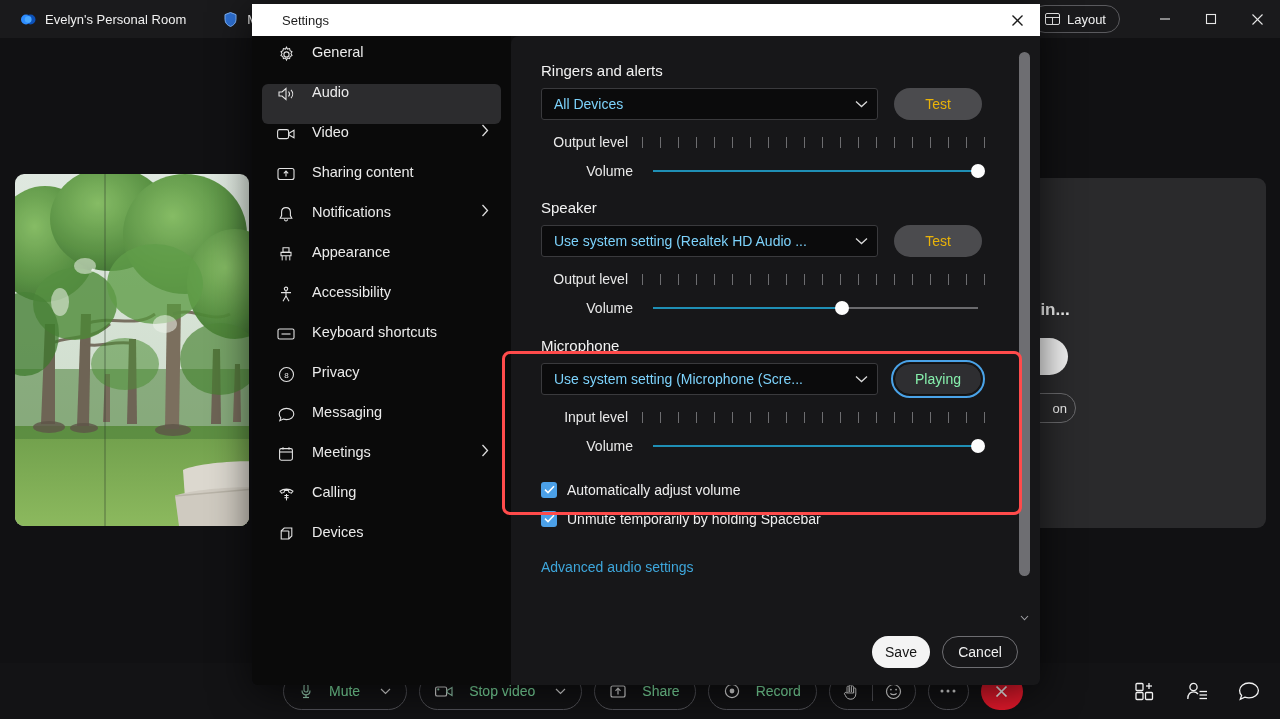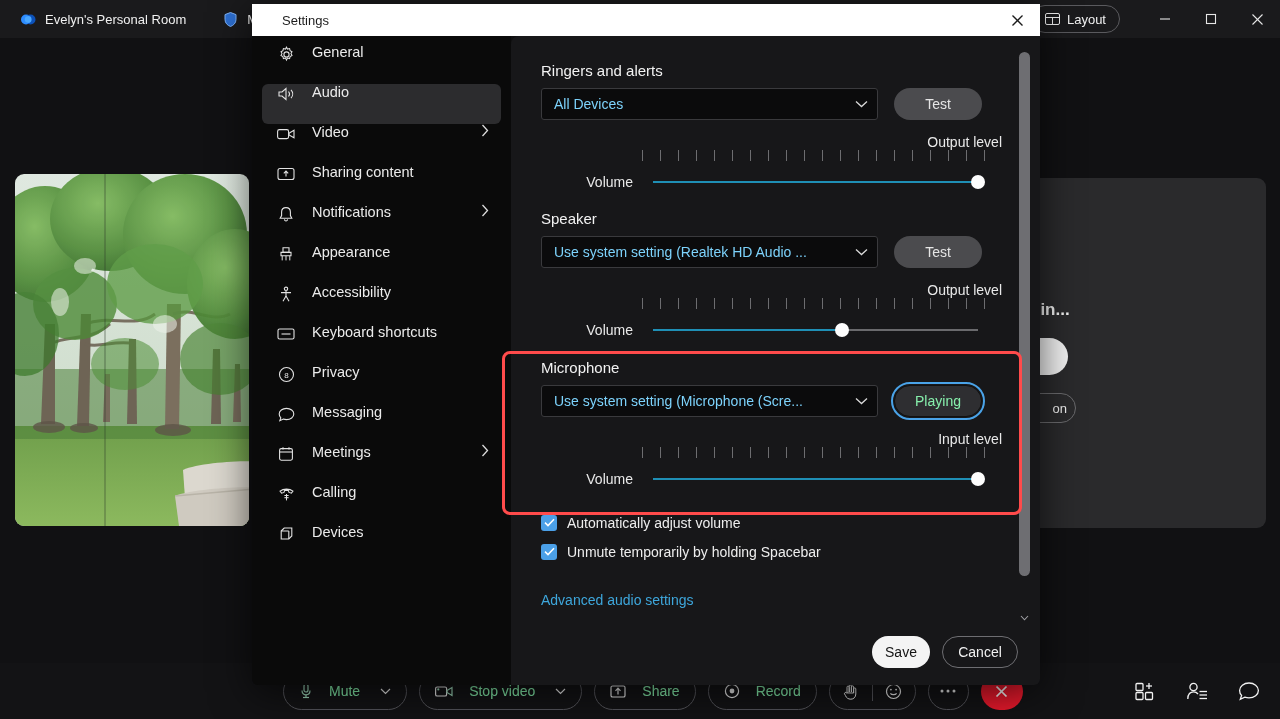--- a/index.html
+++ b/index.html
@@ -147,30 +147,30 @@
   .select {
     position: relative; width: 337px; height: 32px;
     background: #0b0b0c; border: 1px solid #3a3a3d; border-radius: 3px;
     display: flex; align-items: center; padding: 0 30px 0 12px;
     font-size: 14px; color: #7dd3fc; white-space: nowrap; overflow: hidden;
   }
   .select .chev { position: absolute; right: 9px; top: 50%; transform: translateY(-50%); color: #d8d8d8; display: inline-flex; }
   .test-btn {
     width: 88px; height: 32px; border-radius: 16px; background: #4b4b4e;
     display: inline-flex; align-items: center; justify-content: center;
-    font-size: 14px; color: #e5e5e5;
+    font-size: 14px; color: #eab308;
   }
   .playing-btn {
     width: 88px; height: 32px; border-radius: 16px; background: #2e2e31;
     border: 1.5px solid #111; outline: 2px solid #4aa3e8; outline-offset: 1px;
     display: inline-flex; align-items: center; justify-content: center;
     font-size: 14px; color: #86efac;
   }
 
-  .lvl-row { display: flex; align-items: flex-end; margin-top: 14px; flex-direction: column; }
+  .lvl-row { display: flex; align-items: center; margin-top: 14px; }
   .lvl-label { width: 92px; text-align: right; font-size: 14px; color: #e9e9e9; }
   .ticks { display: flex; align-items: center; gap: 0; margin-left: 14px; }
   .ticks i { display: block; width: 1px; height: 11px; background: #6d6d70; margin-right: 17px; }
 
   .vol-row { display: flex; align-items: center; margin-top: 13px; }
   .vol-label { width: 92px; text-align: right; font-size: 14px; color: #e9e9e9; }
   .slider { position: relative; width: 325px; height: 14px; margin-left: 20px; }
   .slider .track { position: absolute; left: 0; right: 0; top: 6px; height: 2px; background: #6a6a6d; }
   .slider .fill { position: absolute; left: 0; top: 6px; height: 2px; background: #1f8fb5; }
   .slider .knob {

